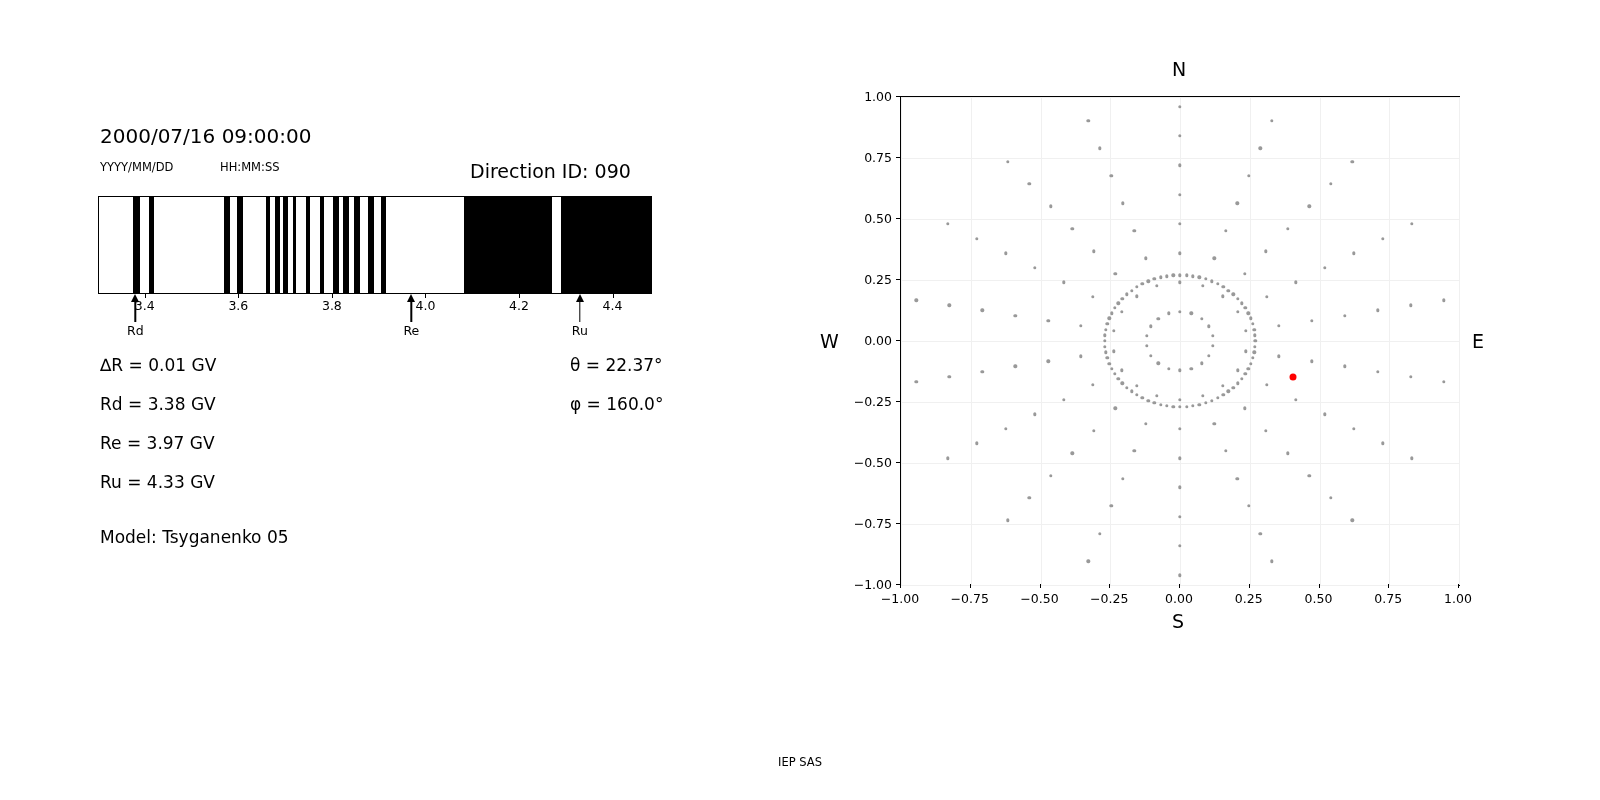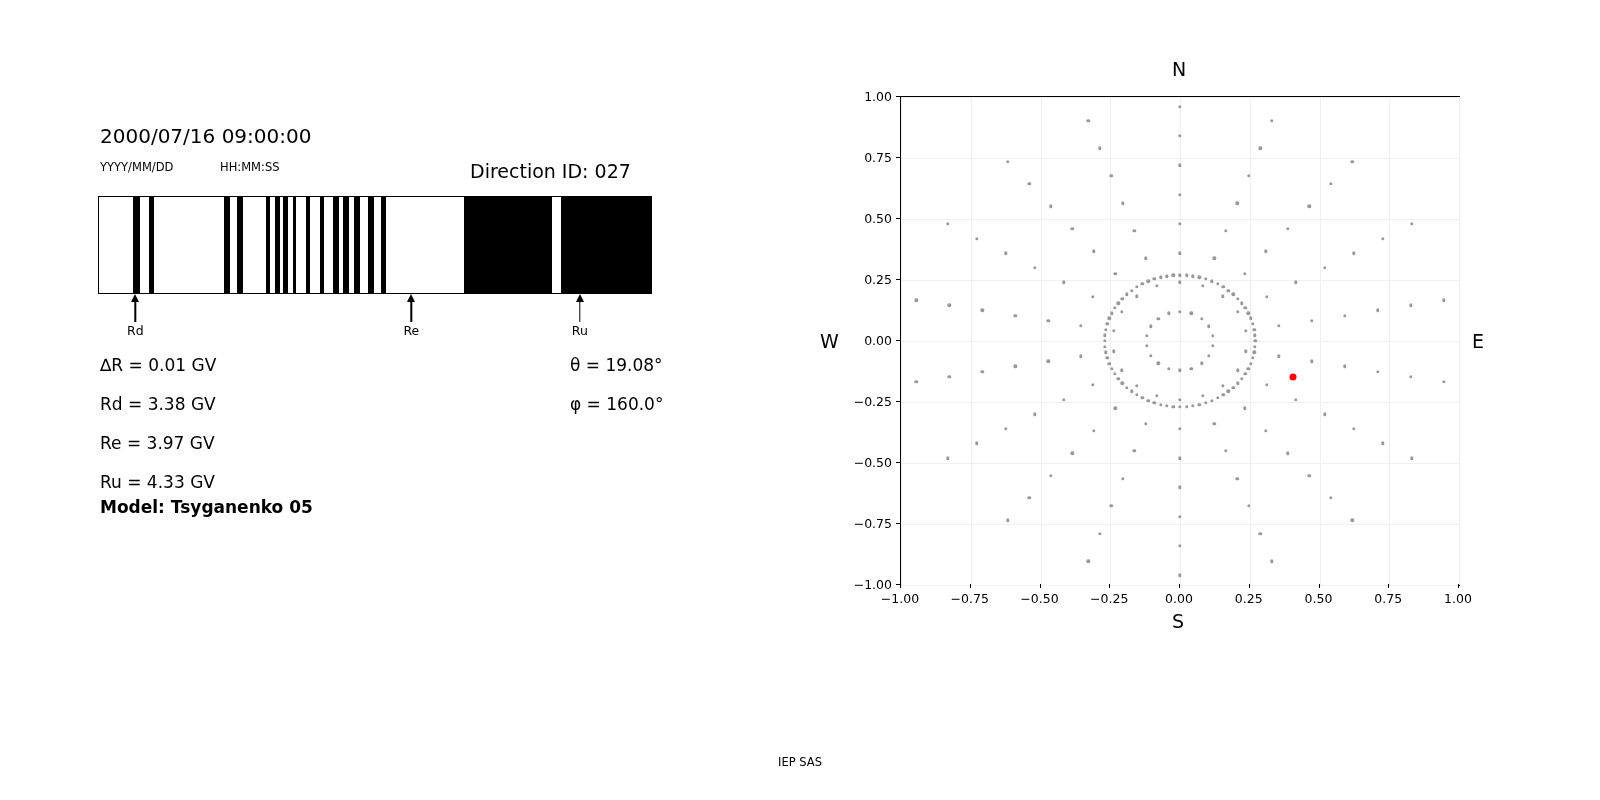--- a/index.html
+++ b/index.html
@@ -244,21 +244,21 @@
 
 <div id="left-panel">
 
 
   <div class="txt" id="datetime-value">2000/07/16 09:00:00</div>
 
   <div class="txt" id="date-format-label">YYYY/MM/DD</div>
 
   <div class="txt" id="time-format-label">HH:MM:SS</div>
 
-  <div class="txt" id="direction-id">Direction ID: 027</div>
+  <div class="txt" id="direction-id">Direction ID: 090</div>
 
   <div id="penumbra-plot">
       <div class="pen-band" style="left: 33.6814px; width: 7.01695px;"></div>
       <div class="pen-band" style="left: 49.5864px; width: 5.61356px;"></div>
       <div class="pen-band" style="left: 125.369px; width: 5.61356px;"></div>
       <div class="pen-band" style="left: 138.468px; width: 5.61356px;"></div>
       <div class="pen-band" style="left: 166.536px; width: 4.67797px;"></div>
       <div class="pen-band" style="left: 175.892px; width: 4.67797px;"></div>
       <div class="pen-band" style="left: 184.312px; width: 4.67797px;"></div>
       <div class="pen-band" style="left: 193.668px; width: 3.74237px;"></div>
@@ -266,20 +266,34 @@
       <div class="pen-band" style="left: 220.8px; width: 4.67797px;"></div>
       <div class="pen-band" style="left: 233.898px; width: 5.61356px;"></div>
       <div class="pen-band" style="left: 244.19px; width: 5.61356px;"></div>
       <div class="pen-band" style="left: 255.417px; width: 5.61356px;"></div>
       <div class="pen-band" style="left: 269.451px; width: 5.61356px;"></div>
       <div class="pen-band" style="left: 281.614px; width: 5.61356px;"></div>
       <div class="pen-band" style="left: 364.881px; width: 87.9458px;"></div>
       <div class="pen-band" style="left: 462.183px; width: 89.8169px;"></div>
     </div>
 
+  <div id="penumbra-axis">
+      <div class="tick-mark" style="left: 46.7797px;"></div>
+      <div class="tick-label" style="left: 46.7797px;">3.4</div>
+      <div class="tick-mark" style="left: 140.339px;"></div>
+      <div class="tick-label" style="left: 140.339px;">3.6</div>
+      <div class="tick-mark" style="left: 233.898px;"></div>
+      <div class="tick-label" style="left: 233.898px;">3.8</div>
+      <div class="tick-mark" style="left: 327.458px;"></div>
+      <div class="tick-label" style="left: 327.458px;">4.0</div>
+      <div class="tick-mark" style="left: 421.017px;"></div>
+      <div class="tick-label" style="left: 421.017px;">4.2</div>
+      <div class="tick-mark" style="left: 514.576px;"></div>
+      <div class="tick-label" style="left: 514.576px;">4.4</div>
+    </div>
 
   <div class="marker" id="marker-rd" style="left: 115.424px; top: 294px;">
     <div class="arrow">
       <div class="head"></div>
         <div class="shaft"></div>
     </div>
     <div class="mlabel">Rd</div>
   </div>
   <div class="marker" id="marker-re" style="left: 391.424px; top: 294px;">
     <div class="arrow">
@@ -293,23 +307,23 @@
       <div class="head"></div>
         <div class="shaft"></div>
     </div>
     <div class="mlabel">Ru</div>
   </div>
 
   <div class="param param-col1" style="top:355px;">∆R = 0.01 GV</div>
   <div class="param param-col1" style="top:394px;">Rd = 3.38 GV</div>
   <div class="param param-col1" style="top:433px;">Re = 3.97 GV</div>
   <div class="param param-col1" style="top:472px;text-align:center;">Ru = 4.33 GV</div>
-  <div class="param param-col1" style="top:497px;font-weight:bold;">Model: Tsyganenko 05</div>
-
-  <div class="param param-col2" style="top:355px;">θ = 19.08°</div>
+  <div class="param param-col1" style="top:527px;">Model: Tsyganenko 05</div>
+
+  <div class="param param-col2" style="top:355px;">θ = 22.37°</div>
   <div class="param param-col2" style="top:394px;">φ = 160.0°</div>
 </div>
 
 <div id="right-panel">
   <div class="compass" id="compass-n" style="left:352px; top:18px;">N</div>
   <div class="compass" id="compass-s" style="left:352px; top:570px;">S</div>
   <div class="compass" id="compass-w" style="left:0px; top:290px;">W</div>
   <div class="compass" id="compass-e" style="left:652px; top:290px;">E</div>
 
   <div id="sky-axes">

